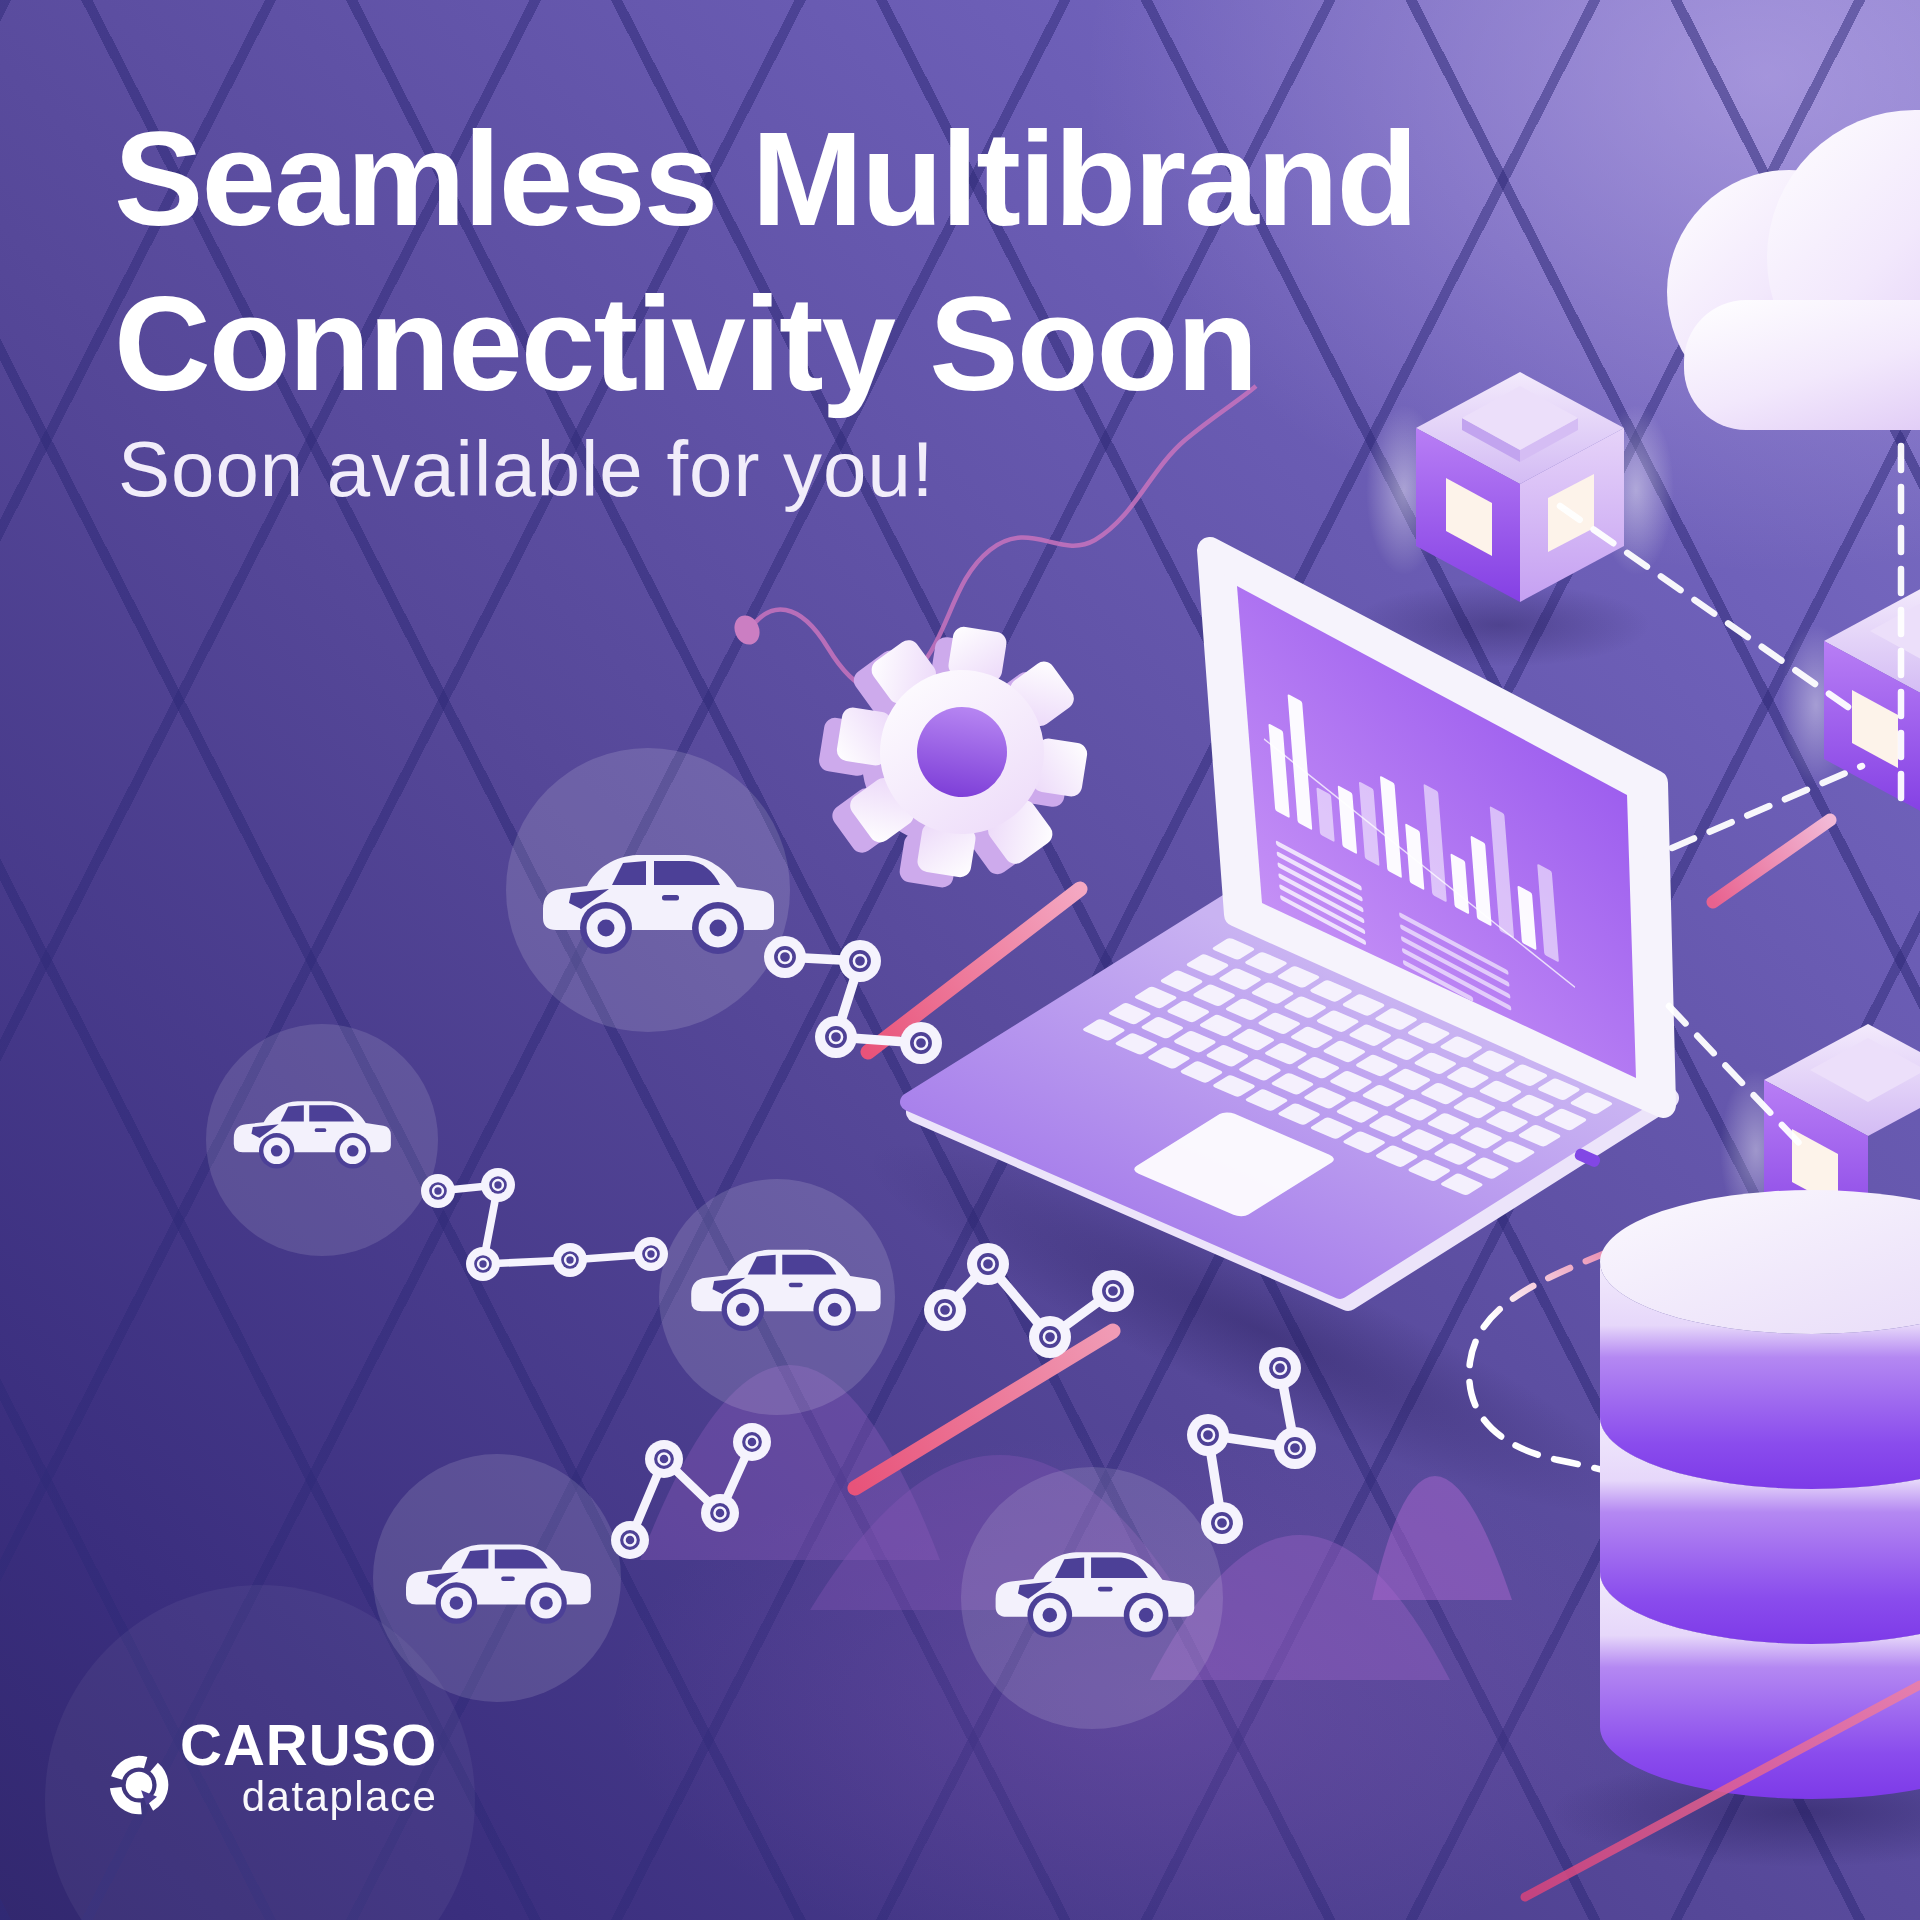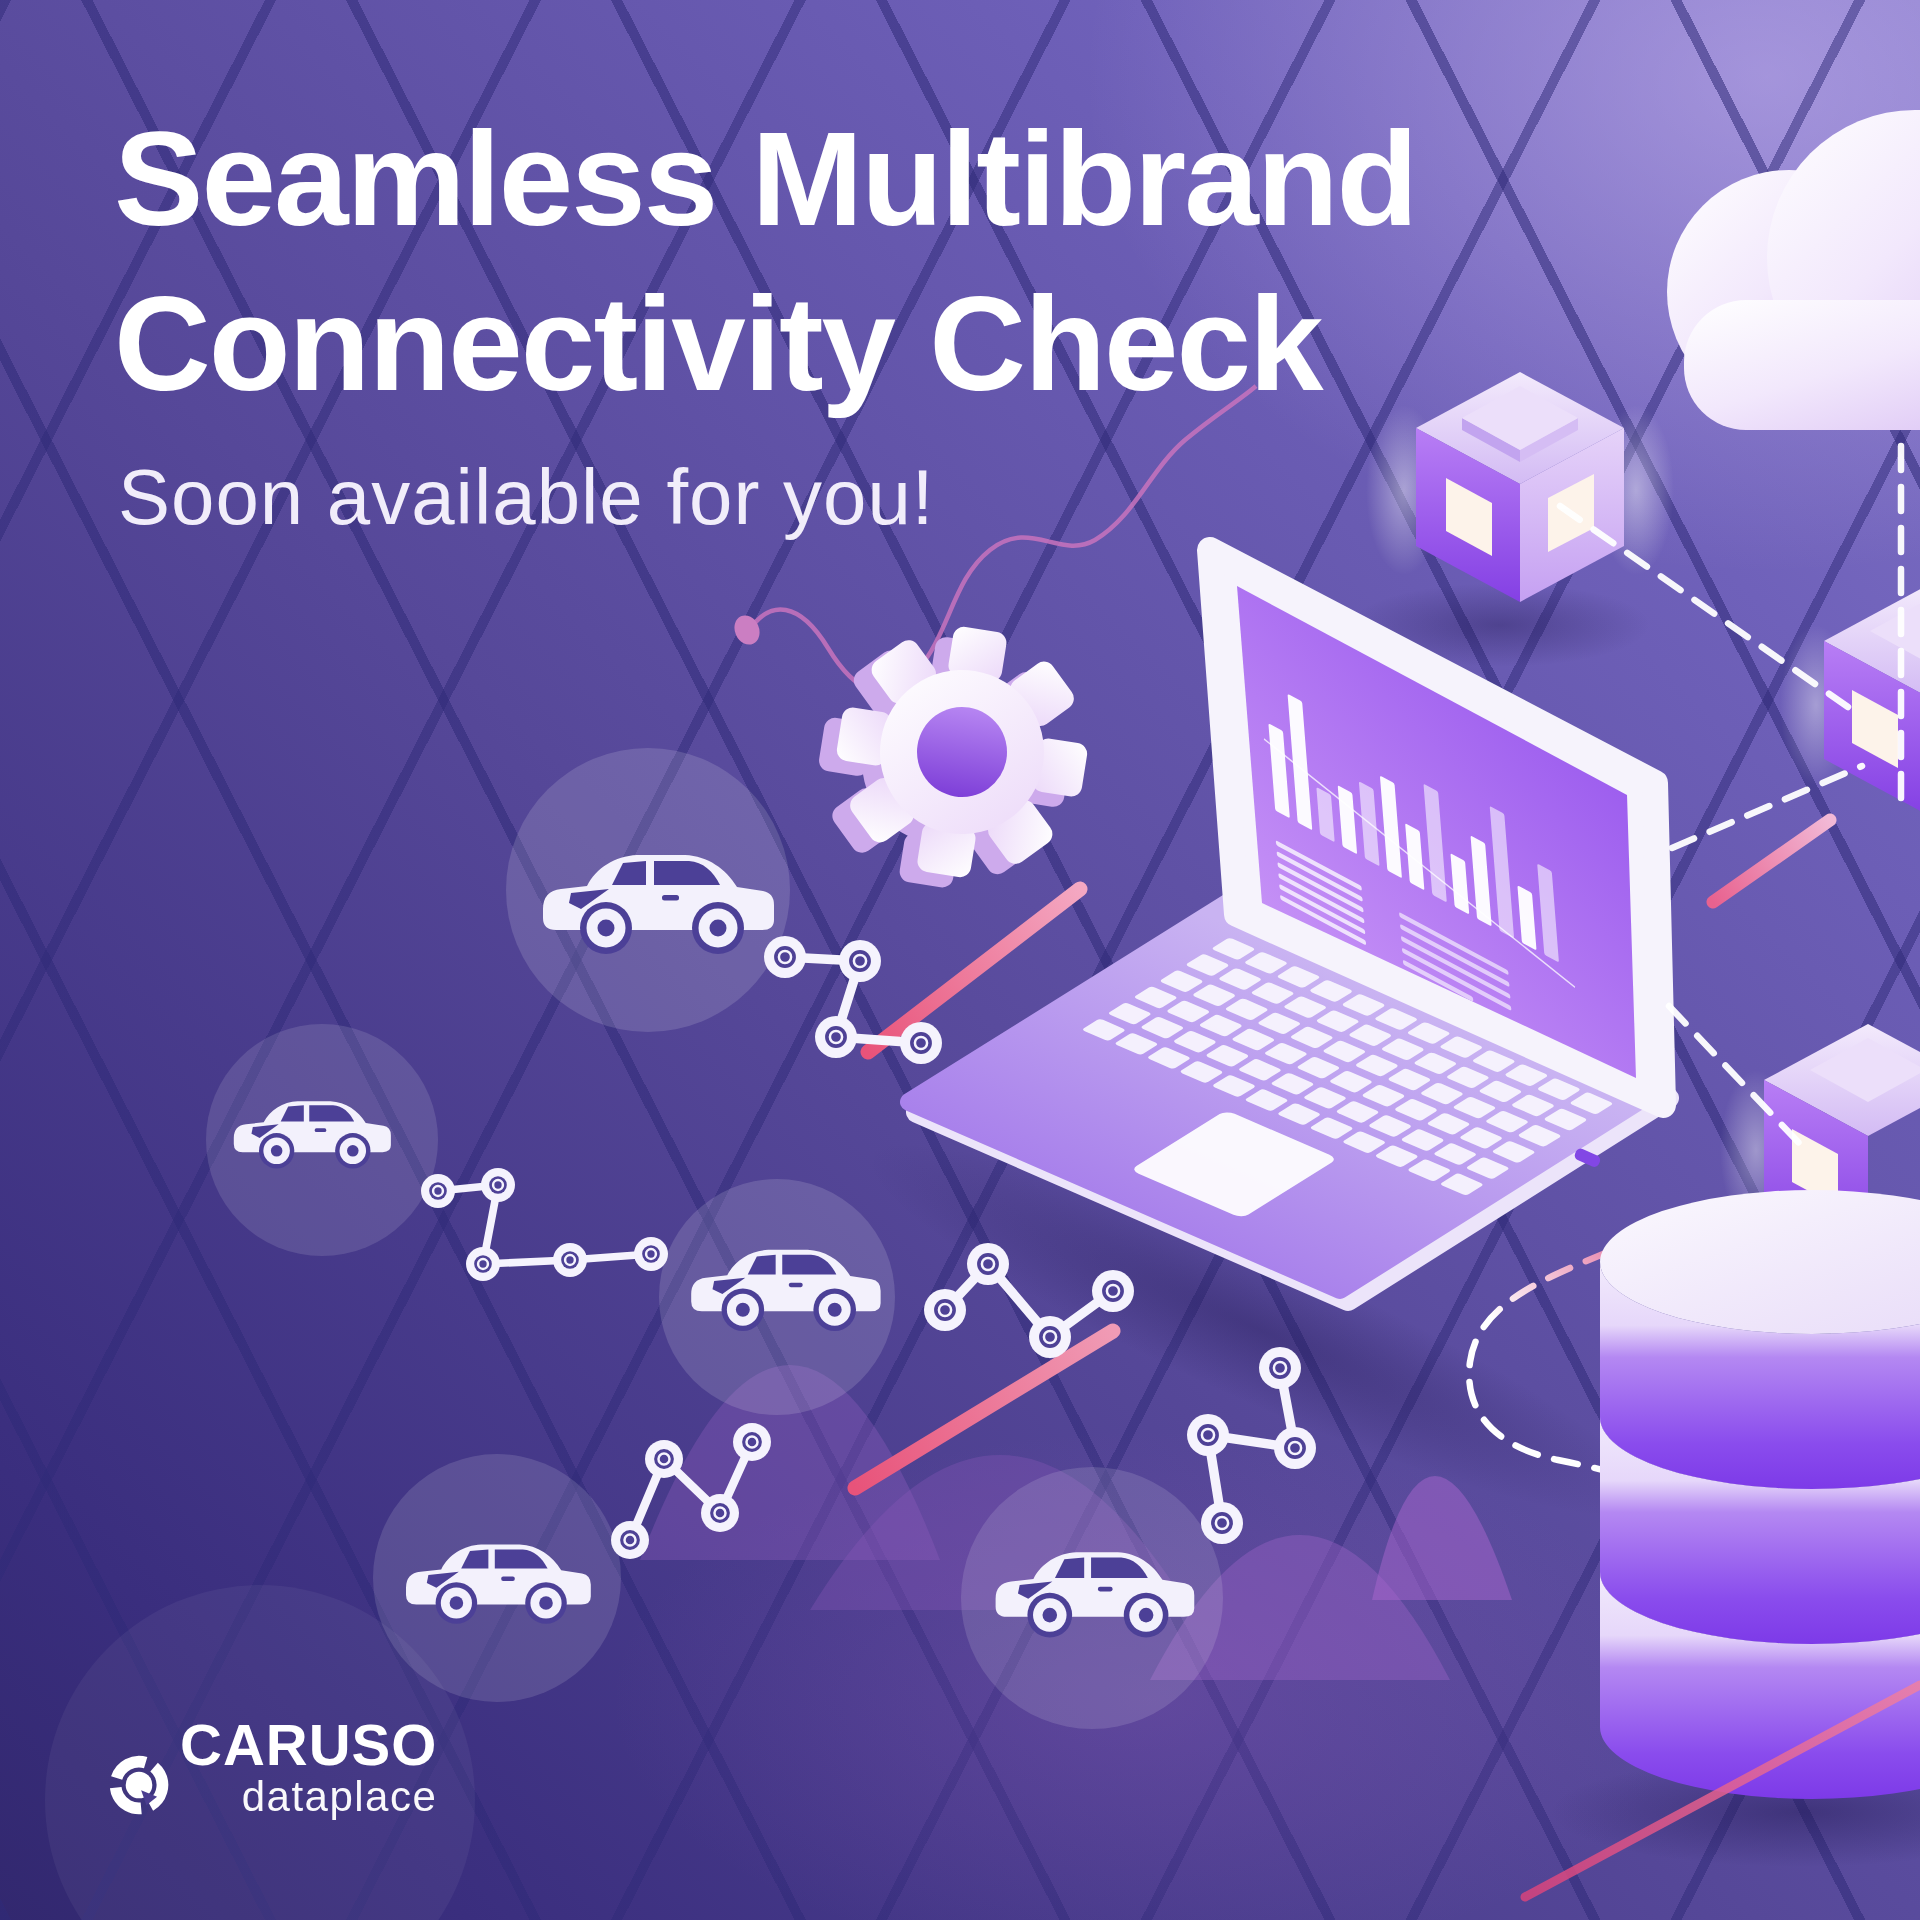--- a/index.html
+++ b/index.html
@@ -16,21 +16,21 @@
       repeating-linear-gradient(63deg, rgba(47,42,120,.55) 0px, rgba(47,42,120,.55) 10px, transparent 10px, transparent 236px),
       repeating-linear-gradient(117deg, rgba(47,42,120,.5) 0px, rgba(47,42,120,.5) 10px, transparent 10px, transparent 236px);
   }
   .art{position:absolute;inset:0;}
   .title{
     position:absolute;left:114px;top:96px;color:#ffffff;
     font-size:134px;font-weight:700;line-height:1.235;letter-spacing:-2px;
   }
   .subtitle{
     position:absolute;left:118px;top:424px;color:#f1edfa;
-    font-size:78px;font-weight:300;letter-spacing:1px;margin-top:28px;
+    font-size:78px;font-weight:300;letter-spacing:1px;
   }
   .logo{
     position:absolute;left:106px;top:1716px;display:flex;align-items:flex-end;gap:8px;color:#fff;
   }
   .logo-text{display:flex;flex-direction:column;align-items:flex-end;}
   .logo-brand{font-size:58px;font-weight:700;letter-spacing:1px;line-height:1;}
   .logo-tagline{font-size:42px;font-weight:400;letter-spacing:1.5px;line-height:1;margin-top:2px;opacity:.97;}
 </style>
 </head>
 <body>
@@ -467,21 +467,21 @@
           <circle cx="1208" cy="1435" r="6.09" fill="none" stroke="#f5f3fd" stroke-width="2.5"></circle>
           <circle cx="1222" cy="1523" r="21" fill="#f5f3fd"></circle>
           <circle cx="1222" cy="1523" r="10.92" fill="#4e4196"></circle>
           <circle cx="1222" cy="1523" r="6.09" fill="none" stroke="#f5f3fd" stroke-width="2.5"></circle>
         </g>
       </g>
   </svg>
 
   <div class="title">
     <div>Seamless Multibrand</div>
-    <div>Connectivity Check</div>
+    <div>Connectivity Soon</div>
   </div>
   <div class="subtitle">Soon available for you!</div>
 
   <div class="logo">
     <svg width="66" height="66" viewBox="0 0 62 62">
       <circle cx="31" cy="31" r="22" fill="none" stroke="#ffffff" stroke-width="11" stroke-dasharray="34 9" transform="rotate(-28 31 31)"></circle>
       <circle cx="31" cy="31" r="12.5" fill="#ffffff"></circle>
       <path d="M33,36 L48,42 L38,50 Z" fill="#4a3d8f"></path>
     </svg>
     <div class="logo-text">

